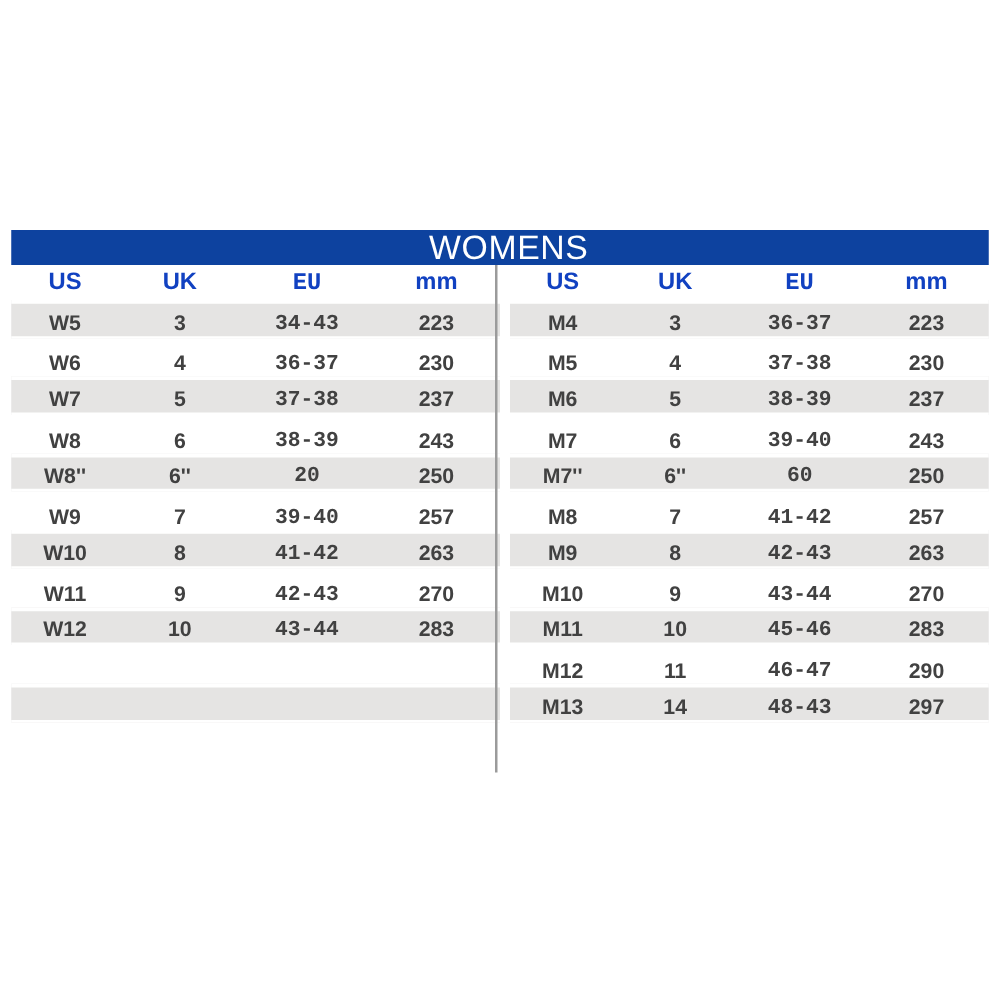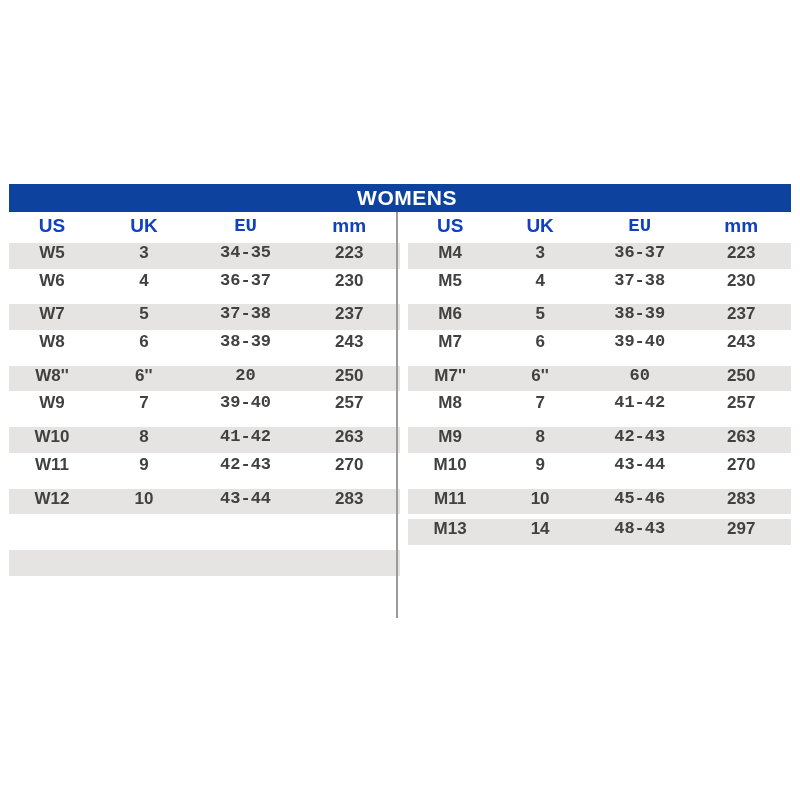--- a/index.html
+++ b/index.html
@@ -20,22 +20,22 @@
     display: flex;
     height: 28px;
     background: #0d429f;
   }
   .header-bar .half {
     flex: 1;
     display: flex;
     align-items: center;
     justify-content: center;
     color: #ffffff;
-    font-weight: bold;
-    font-size: 21px;
+    font-weight: normal;
+    font-size: 27px;
     letter-spacing: 0.5px;
     padding-left: 14px;
   }
   .tables {
     position: relative;
     display: flex;
   }
   .half-table {
     width: 50%;
     box-sizing: border-box;
@@ -49,21 +49,21 @@
     align-items: center;
   }
   .col-header .cell {
     color: #1141c1;
     font-weight: bold;
     font-size: 19px;
   }
   .row {
     display: flex;
     height: 30.7px;
-    align-items: flex-start;
+    align-items: flex-end;
     box-sizing: border-box;
   }
   .row.gray {
     background: #e5e4e3;
     border-top: 3px solid #ffffff;
     border-bottom: 2px solid #ffffff;
   }
   .row .cell {
     color: #414141;
     font-weight: bold;
@@ -100,21 +100,21 @@
       <div class="col-header">
           <div class="cell c0">US</div>
           <div class="cell c1">UK</div>
           <div class="cell c2">EU</div>
           <div class="cell c3">mm</div>
         </div>
       <div class="rows">
           <div class="row gray">
             <div class="cell c0">W5</div>
             <div class="cell c1">3</div>
-            <div class="cell c2">34-35</div>
+            <div class="cell c2">34-43</div>
             <div class="cell c3">223</div>
           </div>
           <div class="row">
             <div class="cell c0">W6</div>
             <div class="cell c1">4</div>
             <div class="cell c2">36-37</div>
             <div class="cell c3">230</div>
           </div>
           <div class="row gray">
             <div class="cell c0">W7</div>
@@ -236,20 +236,26 @@
             <div class="cell c1">9</div>
             <div class="cell c2">43-44</div>
             <div class="cell c3">270</div>
           </div>
           <div class="row gray">
             <div class="cell c0">M11</div>
             <div class="cell c1">10</div>
             <div class="cell c2">45-46</div>
             <div class="cell c3">283</div>
           </div>
+          <div class="row">
+            <div class="cell c0">M12</div>
+            <div class="cell c1">11</div>
+            <div class="cell c2">46-47</div>
+            <div class="cell c3">290</div>
+          </div>
           <div class="row gray">
             <div class="cell c0">M13</div>
             <div class="cell c1">14</div>
             <div class="cell c2">48-43</div>
             <div class="cell c3">297</div>
           </div>
         </div>
     </div>
   </div>
 </div>

